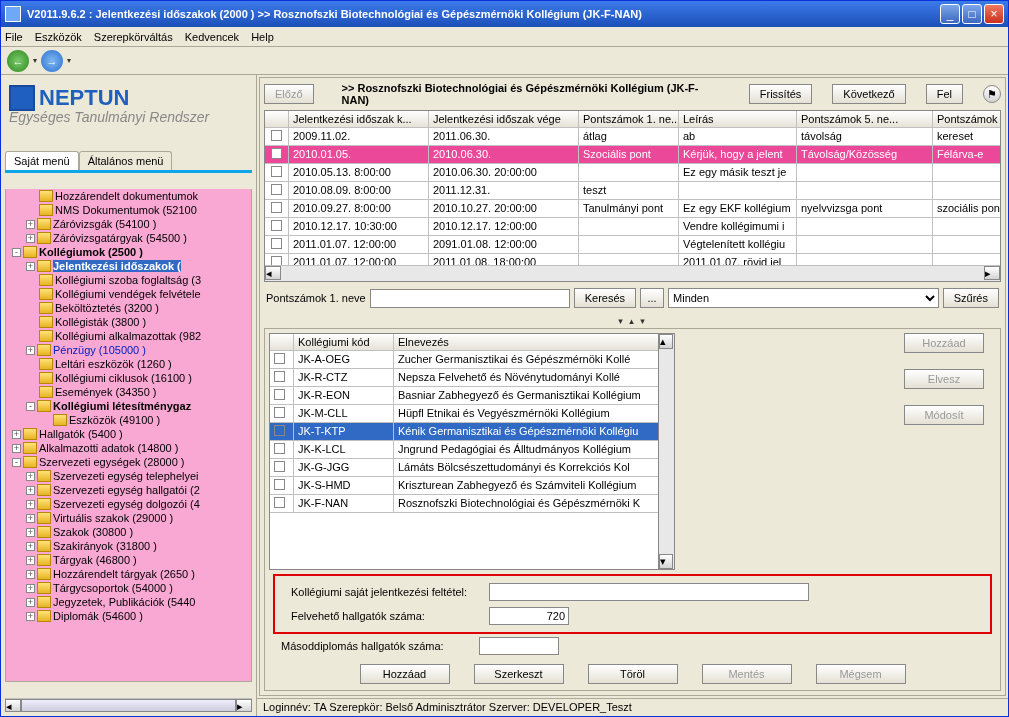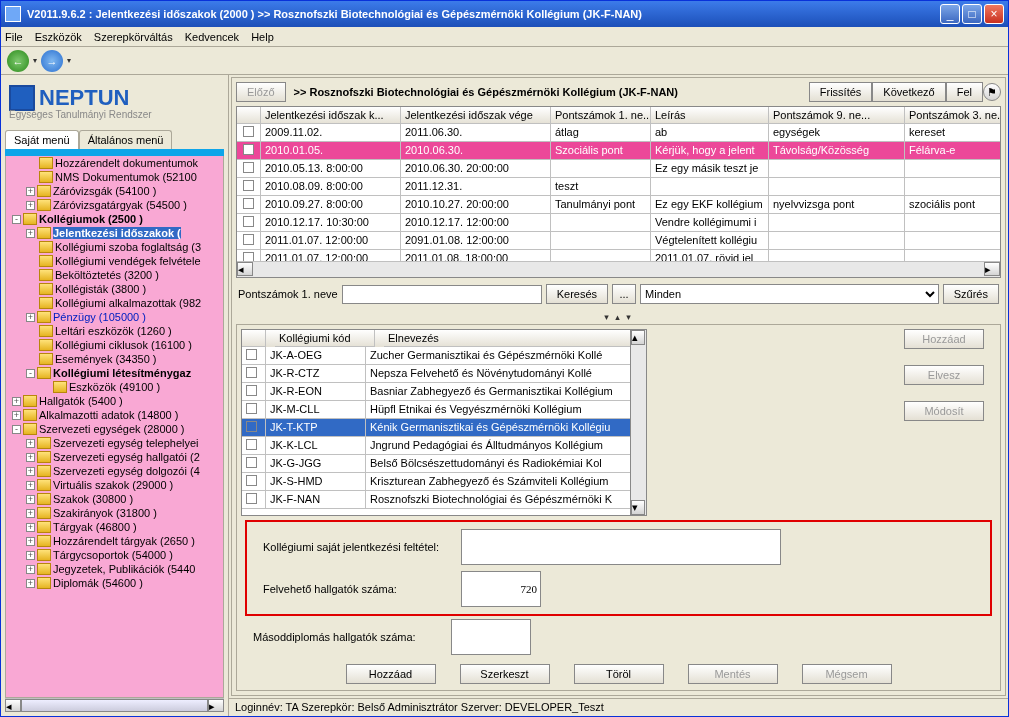--- a/index.html
+++ b/index.html
@@ -12,41 +12,41 @@
 .winbtn { width: 20px; height: 20px; background: linear-gradient(#7da7e8,#3c68c0); border:1px solid #fff; border-radius:3px; color:#fff; text-align:center; line-height:18px; font-family:Arial; font-size:12px; cursor:pointer;}
 .winbtn.close { background: linear-gradient(#f07860,#c83020);}
 .menubar { background:#ece9d8; height:20px; display:flex; align-items:center; padding:0 4px; gap:12px; border-bottom:1px solid #aca899;}
 .menubar span { cursor:pointer; }
 .toolbar { background:#ece9d8; height:28px; display:flex; align-items:center; padding:0 6px; gap:4px; border-bottom:1px solid #aca899;}
 .navcircle { width:22px; height:22px; border-radius:50%; display:flex; align-items:center; justify-content:center; color:#fff; font-weight:bold;}
 .navcircle.back { background: radial-gradient(#7fc96f,#2a8a1a);}
 .navcircle.fwd { background: radial-gradient(#7fb8f0,#2a6fd0);}
 .chev { font-size:8px; color:#333;}
 .body { flex:1; display:flex; overflow:hidden;}
-.left { width:228px; border-right:1px solid #aca899; display:flex; flex-direction:column; padding:4px;}
+.left { width:256px; border-right:1px solid #aca899; display:flex; flex-direction:column; padding:4px;gap:16px;}
 .logo { padding:6px 4px 2px 4px;}
 .logo-top { display:flex; align-items:center; gap:4px;}
 .logo-sq { width:26px; height:26px; background:#1f5fbf; border:2px solid #1a4a9e;}
 .logo-text { color:#1f5fbf; font-size:22px; font-weight:bold; font-family:Arial;}
-.logo-sub { color:#888; font-size:10px; margin-top:-2px;}
-.tabs { margin-top:8px; border-bottom:7px solid #0ea5e9; display:flex;}
+.logo-sub { color:#888; font-size:14px; font-style:italic; margin-top:-2px;}
+.tabs { margin-top:8px; border-bottom:3px solid #0ea5e9; display:flex;}
 .tab { padding:3px 8px; border:1px solid #aca899; border-bottom:none; background:#ece9d8; border-top-left-radius:3px; border-top-right-radius:3px;}
 .tab.active { background:#fff;}
 .tree { flex:1; background:#f9a8d4; border:1px solid #aca899; border-top:none; overflow-y:auto; overflow-x:hidden; font-size:11px;}
 .tree-row { display:flex; align-items:center; padding:1px 2px; white-space:nowrap; gap:2px;}
 .tree-row .tg { width:9px; height:9px; border:1px solid #888; background:#fff; color:#555; font-size:9px; line-height:7px; text-align:center; cursor:pointer; flex-shrink:0;}
 .tree-row .sp { display:inline-block; flex-shrink:0;}
 .tree-row .ic { width:14px; height:12px; background:linear-gradient(#ffe27a,#e6b422); border:1px solid #b8860b; flex-shrink:0;}
 .tree-row.sel span.lbl { background:#316ac5; color:#fff;}
 .tree-row.bold span.lbl { font-weight:bold;}
 .tree-row.blue span.lbl { color:#0020c0;}
 .tree-row .lbl{overflow:hidden; text-overflow:clip;}
 .right { flex:1; display:flex; flex-direction:column; overflow:hidden; background:#ece9d8;}
 .panel { flex:1; border:1px solid #aca899; margin:2px; background:#ece9d8; display:flex; flex-direction:column; overflow:hidden;}
-.topbar { display:flex; align-items:center; padding:4px; gap:0;}
+.topbar { display:flex; align-items:center; padding:4px; gap:20px;}
 .btn { background:linear-gradient(#fff,#e4e0d4); border:1px solid #888; padding:2px 10px; height:20px; cursor:pointer;}
 .btn.dis { color:#999; }
 .tophead { flex:1; font-weight:bold; padding:0 8px;}
 .grid-wrap { border:1px solid #888; background:#fff; height:172px; overflow:hidden; display:flex; flex-direction:column; margin:0 4px;}
 .grid-head, .grid-row { display:grid; grid-template-columns: 24px 140px 150px 100px 118px 136px 98px; }
 .grid-head > div, .grid-row > div { border-right:1px solid #c0c0c0; border-bottom:1px solid #c0c0c0; padding:2px 4px; overflow:hidden; white-space:nowrap; text-overflow:clip;}
 .grid-head { background:linear-gradient(#fff,#e4e0d4);}
 .grid-row.sel > div { background:#ec4899; color:#fff;}
 .grid-row > div:first-child { text-align:center;}
 .ck { display:inline-block; width:11px; height:11px; border:1px solid #888; background:#fff;}
@@ -57,31 +57,31 @@
 .collapse { text-align:center; font-size:9px; color:#333; letter-spacing:2px; padding:2px 0;}
 .subpanel { flex:1; border:1px solid #aca899; margin:0 4px 4px 4px; display:flex; flex-direction:column; overflow:hidden;}
 .subtabs { display:flex; border-bottom:1px solid #aca899; background:#ece9d8;}
 .subtab { padding:3px 8px; border:1px solid #aca899; border-bottom:none; margin-right:-1px; background:#ece9d8; border-top-left-radius:3px; border-top-right-radius:3px; cursor:pointer;}
 .subtab.active { background:#316ac5; color:#fff;}
 .subbody { flex:1; display:flex; gap:8px; padding:4px; overflow:hidden;}
 .sgridwrap { display:flex;}
 .subgrid { border:1px solid #888; background:#fff; width:390px; overflow:hidden;}
 .sg-head, .sg-row { display:grid; grid-template-columns:24px 100px 266px;}
 .sg-head > div, .sg-row > div { border-right:1px solid #c0c0c0; border-bottom:1px solid #c0c0c0; padding:2px 4px; overflow:hidden; white-space:nowrap;}
-.sg-head { background:linear-gradient(#fff,#e4e0d4);gap:9px;}
+.sg-head { background:linear-gradient(#fff,#e4e0d4);}
 .sg-row.sel > div { background:#316ac5; color:#fff;}
 .sg-row.sel .ck { background:#316ac5;}
 .vsc{width:16px;background:#e8e8e8;border:1px solid #888;border-left:none;position:relative;}
 .vsc .ab{position:absolute;left:0;width:14px;height:15px;background:linear-gradient(#fff,#d4d4d4);border:1px solid #888;}
 .sidebtns { display:flex; flex-direction:column; gap:16px; margin-left:auto; padding-right:12px;}
 .sidebtns .btn{width:80px;}
 .redbox { border:2px solid #e00000; margin:0 8px; padding:4px 8px;}
 .field-row { display:flex; align-items:center; padding:3px 8px; gap:8px;}
 .field-row label{width:190px;}
-.field-row input{border:1px solid #888;height:36px;padding:0 3px;font-family:Liberation Serif, serif;}
+.field-row input{border:1px solid #888;height:18px;padding:0 3px;}
 .botbtns { display:flex; gap:24px; justify-content:center; padding:6px;}
 .botbtns .btn{width:90px;}
 .statusbar { height:18px; border-top:1px solid #aca899; background:#ece9d8; padding:2px 6px; font-size:11px;}
 .pin{width:18px;height:18px;border:1px solid #888;background:linear-gradient(#fff,#d4d4d4);border-radius:50%;display:flex;align-items:center;justify-content:center;}
 select.sel{border:1px solid #888;height:20px;background:#fff;}
 .hscroll-left{height:14px;background:#e8e8e8;border-top:1px solid #c0c0c0;display:flex;}
 .hscroll-left .ab{width:16px;background:linear-gradient(#fff,#d4d4d4);border:1px solid #888;}
 .hscroll-left .thumb{flex:1;background:linear-gradient(#eef,#ccd);border:1px solid #888;margin:0 0;}
 </style>
 </head>
@@ -328,32 +328,32 @@
           <div class="pin">⚑</div>
         </div>
         <div class="grid-wrap">
           <div id="ghead">
               <div class="grid-head">
                 <div></div>
                 <div>Jelentkezési időszak k...</div>
                 <div>Jelentkezési időszak vége</div>
                 <div>Pontszámok 1. ne...</div>
                 <div>Leírás</div>
-                <div>Pontszámok 9. ne...</div>
+                <div>Pontszámok 5. ne...</div>
                 <div>Pontszámok 3. ne...</div>
               </div>
             </div>
           <div id="gbody" style="flex:1;overflow:hidden;">
               <div class="grid-row">
                 <div><span class="ck"></span></div>
                 <div>2009.11.02.</div>
                 <div>2011.06.30.</div>
                 <div>átlag</div>
                 <div>ab</div>
-                <div>egységek</div>
+                <div>távolság</div>
                 <div>kereset</div>
               </div>
               <div class="grid-row sel">
                 <div><span class="ck"></span></div>
                 <div>2010.01.05.</div>
                 <div>2010.06.30.</div>
                 <div>Szociális pont</div>
                 <div>Kérjük, hogy a jelent</div>
                 <div>Távolság/Közösség</div>
                 <div>Félárva-e</div>
@@ -465,21 +465,21 @@
                       <div>Kénik Germanisztikai és Gépészmérnöki Kollégiu</div>
                     </div>
                     <div class="sg-row">
                       <div><span class="ck"></span></div>
                       <div>JK-K-LCL</div>
                       <div>Jngrund Pedagógiai és Álltudmányos Kollégium</div>
                     </div>
                     <div class="sg-row">
                       <div><span class="ck"></span></div>
                       <div>JK-G-JGG</div>
-                      <div>Belső Bölcsészettudományi és Radiokémiai Kol</div>
+                      <div>Lámáts Bölcsészettudományi és Korrekciós Kol</div>
                     </div>
                     <div class="sg-row">
                       <div><span class="ck"></span></div>
                       <div>JK-S-HMD</div>
                       <div>Kriszturean Zabhegyező és Számviteli Kollégium</div>
                     </div>
                     <div class="sg-row">
                       <div><span class="ck"></span></div>
                       <div>JK-F-NAN</div>
                       <div>Rosznofszki Biotechnológiai és Gépészmérnöki K</div>

